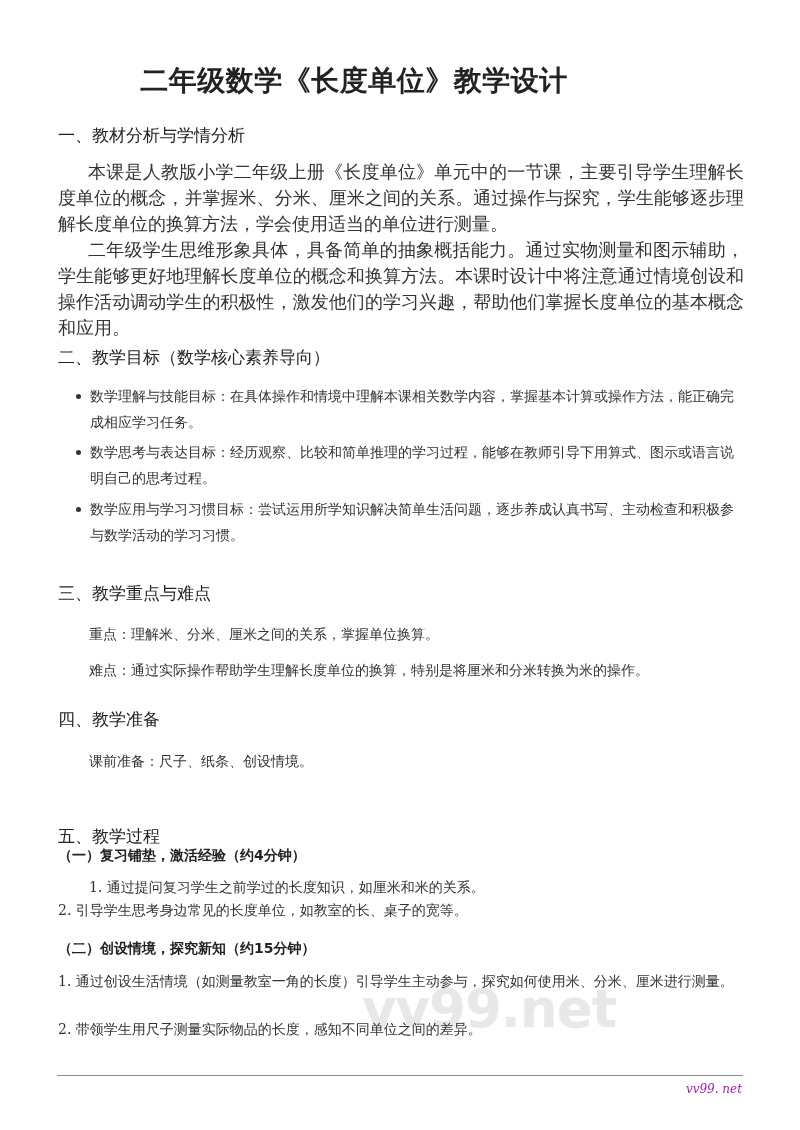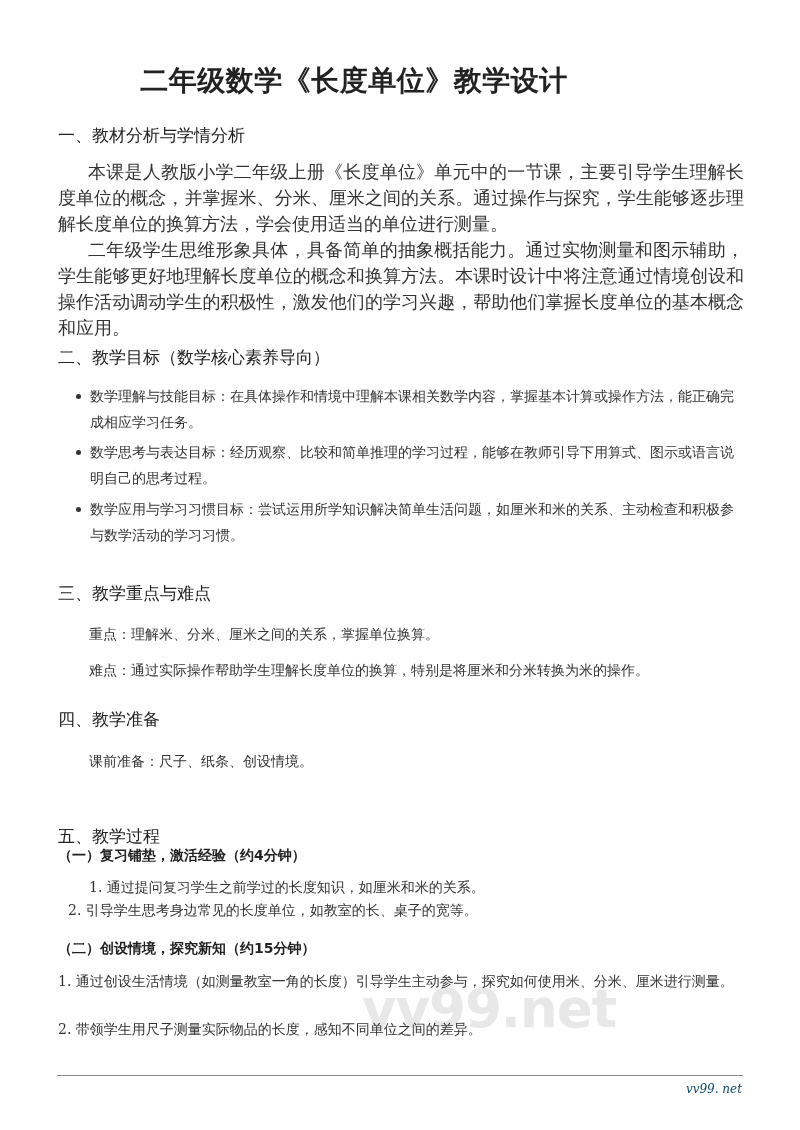--- a/index.html
+++ b/index.html
@@ -111,21 +111,21 @@
       height: 0;
       border-top: 1.5px solid #8a8a8a;
     }
     .footer-text {
       position: absolute;
       right: 58px;
       top: 1082px;
       font-family: "DejaVu Serif", "Liberation Serif", serif;
       font-style: italic;
       font-size: 12px;
-      color: #0c4a6e;
+      color: #a21caf;
     }
   </style>
 </head>
 <body>
 
 <div class="page">
 
   <div class="watermark">vv99.net</div>
 
   <div class="content-layer">
@@ -140,35 +140,35 @@
     <div class="bullet-item" style="top:383px;">
       <span class="bullet-dot"></span>
       <span>数学理解与技能目标：在具体操作和情境中理解本课相关数学内容，掌握基本计算或操作方法，能正确完成相应学习任务。</span>
     </div>
     <div class="bullet-item" style="top:439px;">
       <span class="bullet-dot"></span>
       <span>数学思考与表达目标：经历观察、比较和简单推理的学习过程，能够在教师引导下用算式、图示或语言说明自己的思考过程。</span>
     </div>
     <div class="bullet-item" style="top:496px;">
       <span class="bullet-dot"></span>
-      <span>数学应用与学习习惯目标：尝试运用所学知识解决简单生活问题，如厘米和米的关系、主动检查和积极参与数学活动的学习习惯。</span>
+      <span>数学应用与学习习惯目标：尝试运用所学知识解决简单生活问题，逐步养成认真书写、主动检查和积极参与数学活动的学习习惯。</span>
     </div>
 
     <div class="h2" style="top:582px;">三、教学重点与难点</div>
     <div class="line" style="left:89px; top:623px;">重点：理解米、分米、厘米之间的关系，掌握单位换算。</div>
     <div class="line" style="left:89px; top:659px;">难点：通过实际操作帮助学生理解长度单位的换算，特别是将厘米和分米转换为米的操作。</div>
 
     <div class="h2" style="top:708px;">四、教学准备</div>
     <div class="line" style="left:89px; top:750px;">课前准备：尺子、纸条、创设情境。</div>
 
     <div class="h2" style="top:801px;margin-top:24px;">五、教学过程</div>
 
     <div class="h3" style="top:847px;">（一）复习铺垫，激活经验（约4分钟）</div>
     <div class="list-item" style="left:89px; top:876px; white-space:nowrap;">1. 通过提问复习学生之前学过的长度知识，如厘米和米的关系。</div>
-    <div class="list-item" style="left:58px; top:899px; white-space:nowrap;margin-left:10px;">2. 引导学生思考身边常见的长度单位，如教室的长、桌子的宽等。</div>
+    <div class="list-item" style="left:58px; top:899px; white-space:nowrap;">2. 引导学生思考身边常见的长度单位，如教室的长、桌子的宽等。</div>
 
     <div class="h3" style="top:940px;">（二）创设情境，探究新知（约15分钟）</div>
     <div class="list-item" style="left:58px; top:970px; width:686px; text-align:justify;">1. 通过创设生活情境（如测量教室一角的长度）引导学生主动参与，探究如何使用米、分米、厘米进行测量。</div>
     <div class="list-item" style="left:58px; top:1018px; white-space:nowrap;">2. 带领学生用尺子测量实际物品的长度，感知不同单位之间的差异。</div>
 
   </div>
 
   <div class="footer-rule"></div>
   <div class="footer-text">vv99. net</div>
 

